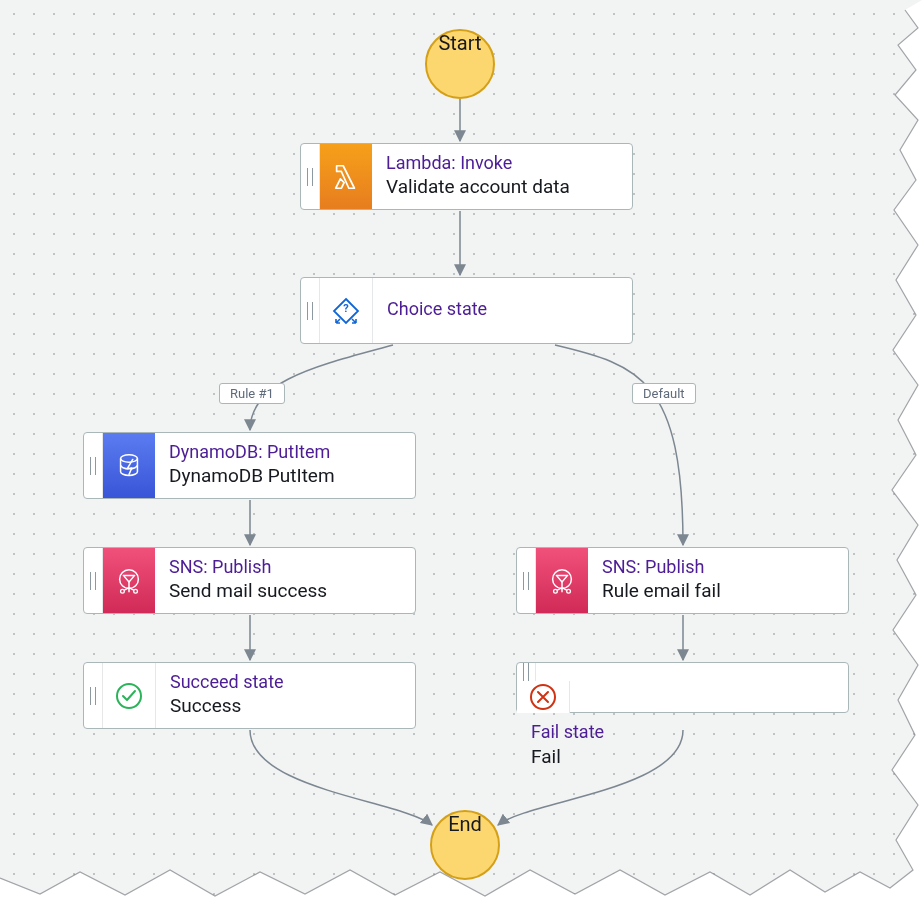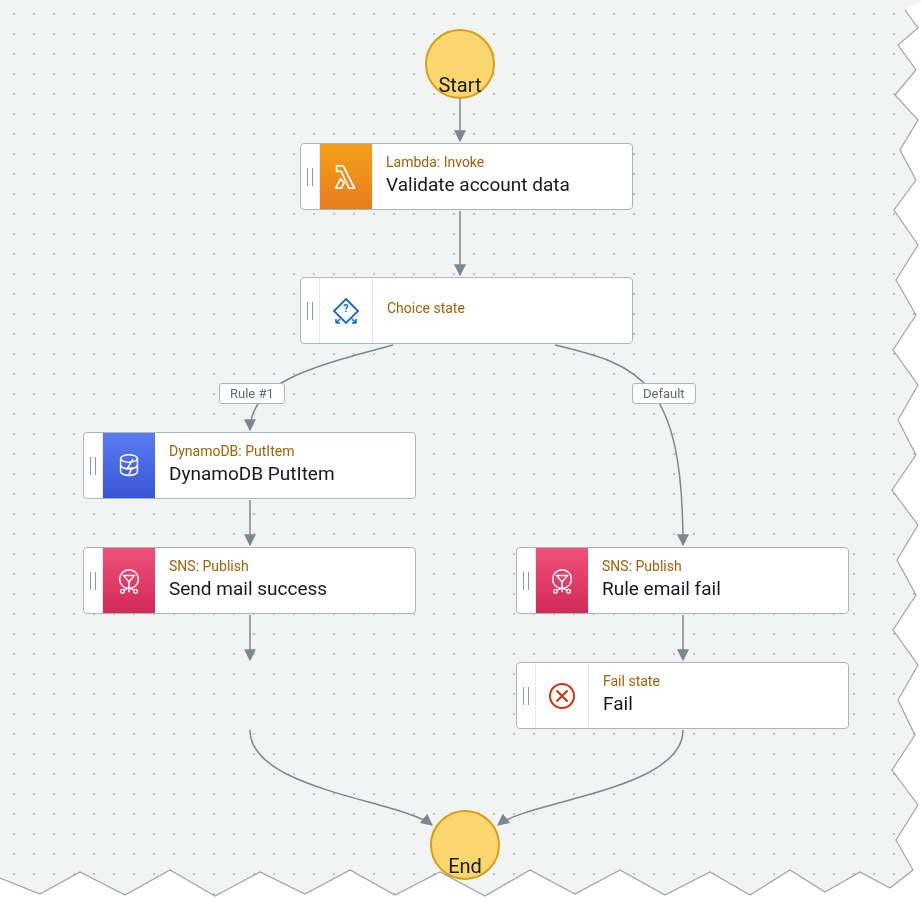--- a/index.html
+++ b/index.html
@@ -77,43 +77,43 @@
   .text-box {
     flex: 1;
     padding: 8px 14px 10px 14px;
     display: flex;
     flex-direction: column;
     justify-content: center;
     min-width: 0;
   }
 
   .subtitle {
-    font-size: 14px;
-    color: #a16207;
+    font-size: 18px;
+    color: #4c1d95;
     line-height: 1.2;
     margin-bottom: 2px;
   }
 
   .title {
     font-size: 19px;
     color: #16191f;
     font-weight: 400;
     line-height: 1.25;
     white-space: nowrap;
   }
 
   .term {
     position: absolute;
     width: 70px;
     height: 70px;
     border-radius: 50%;
     background: #fcd76f;
     border: 2px solid #d4a017;
     display: flex;
-    align-items: flex-end;
+    align-items: flex-start;
     justify-content: center;
     font-size: 20px;
     color: #16191f;
     box-sizing: border-box;
   }
 
   .edge-label {
     position: absolute;
     background: #ffffff;
     border: 1px solid #aab7b8;
@@ -243,22 +243,35 @@
         <line x1="16" y1="23" x2="10.5" y2="26" stroke="#fff" stroke-width="1.4"></line>
         <line x1="16" y1="23" x2="21.5" y2="26" stroke="#fff" stroke-width="1.4"></line>
       </svg>
     </div>
     <div class="text-box">
       <div class="subtitle">SNS: Publish</div>
       <div class="title">Rule email fail</div>
     </div>
   </div>
 
-
-  <div class="node" style="left:516px; top:662px; width:333px; height:67px;">
+  <div class="node" style="left:83px; top:662px; width:333px; height:67px;">
+    <div class="handle"></div>
+    <div class="icon-box succeed">
+      <svg width="32" height="32" viewBox="0 0 32 32">
+        <circle cx="16" cy="16" r="12" fill="none" stroke="#2bb35a" stroke-width="2"></circle>
+        <path d="M10 16l4 4 8-9" fill="none" stroke="#2bb35a" stroke-width="2" stroke-linecap="round" stroke-linejoin="round"></path>
+      </svg>
+    </div>
+    <div class="text-box">
+      <div class="subtitle">Succeed state</div>
+      <div class="title">Success</div>
+    </div>
+  </div>
+
+  <div class="node" style="left:516px; top:662px; width:333px; height:51px;flex-direction:column;">
     <div class="handle"></div>
     <div class="icon-box fail">
       <svg width="32" height="32" viewBox="0 0 32 32">
         <circle cx="16" cy="16" r="12" fill="none" stroke="#d13212" stroke-width="2"></circle>
         <path d="M11 11l10 10M21 11L11 21" stroke="#d13212" stroke-width="2" stroke-linecap="round"></path>
       </svg>
     </div>
     <div class="text-box">
       <div class="subtitle">Fail state</div>
       <div class="title">Fail</div>

